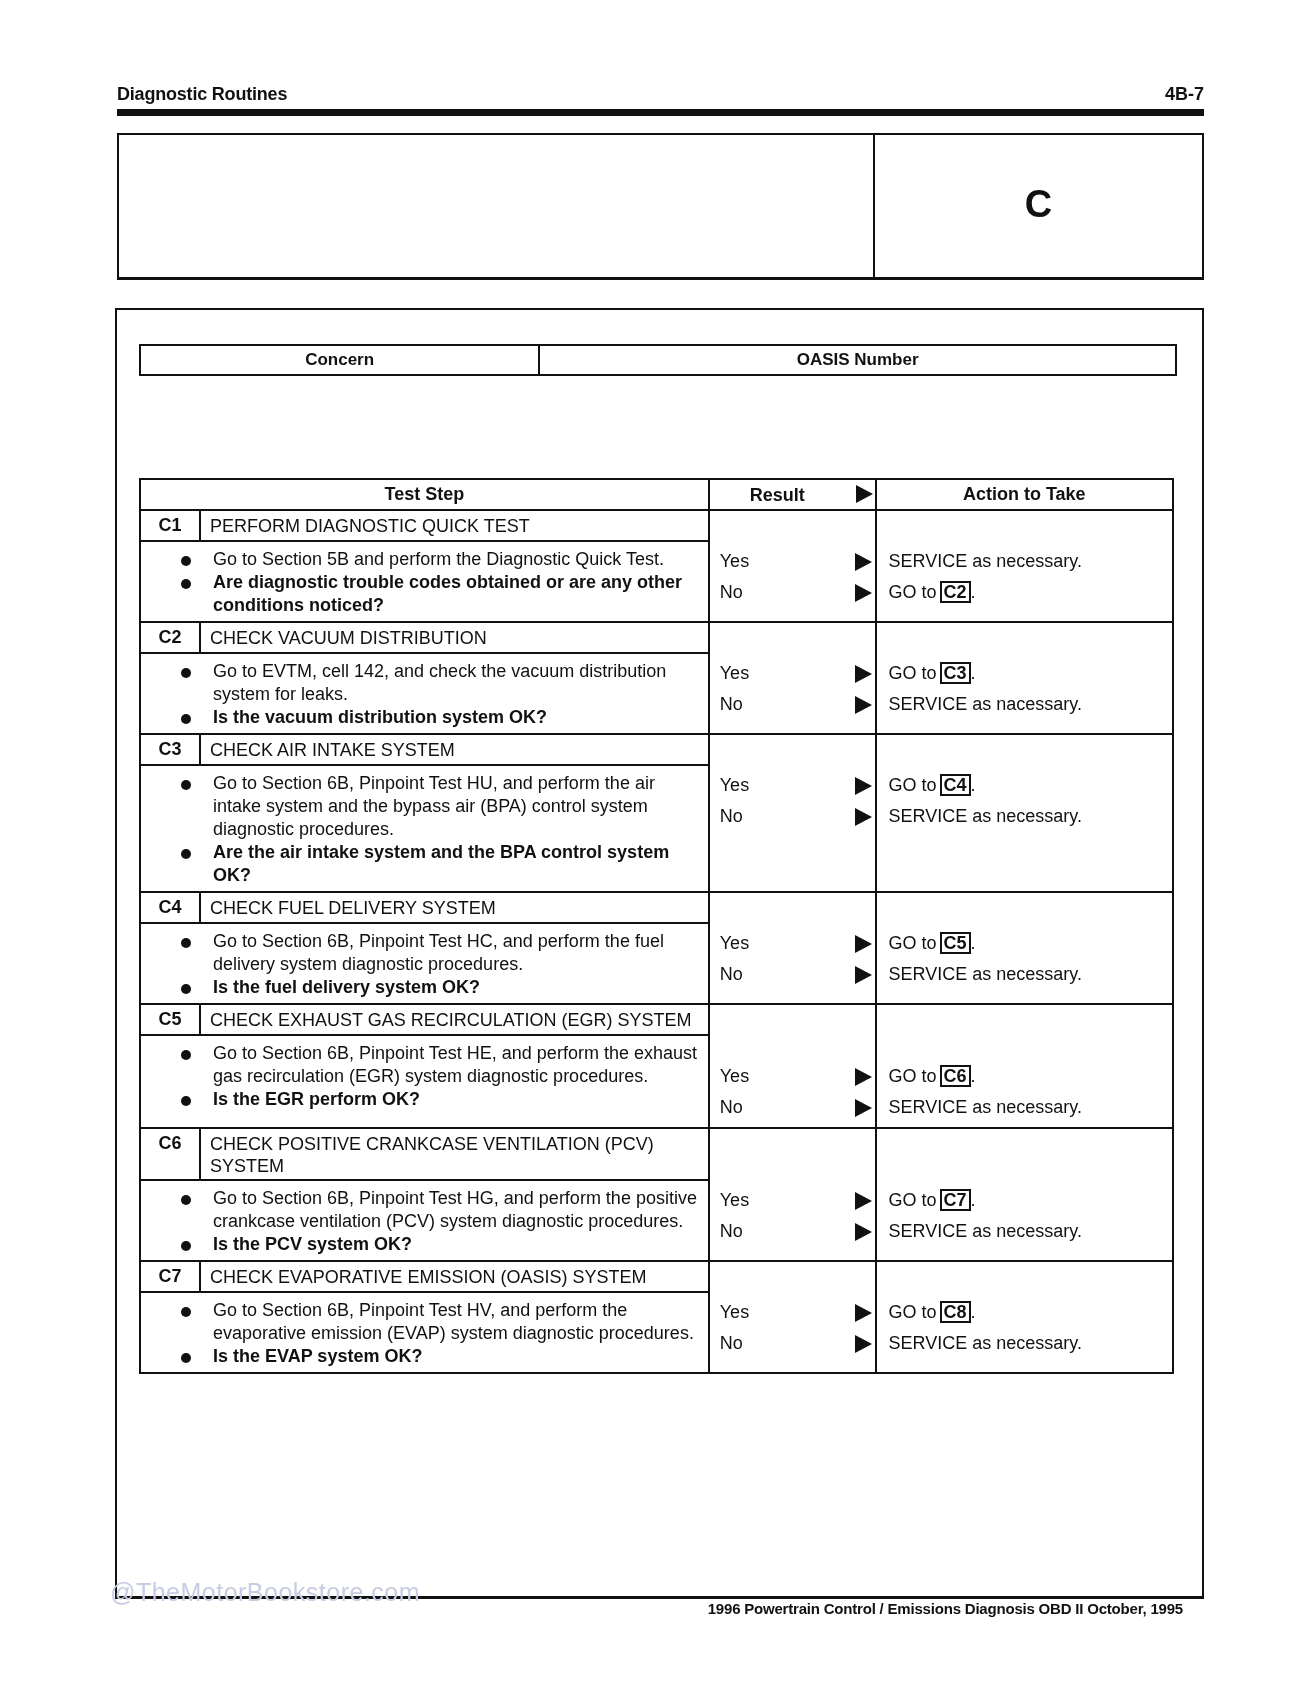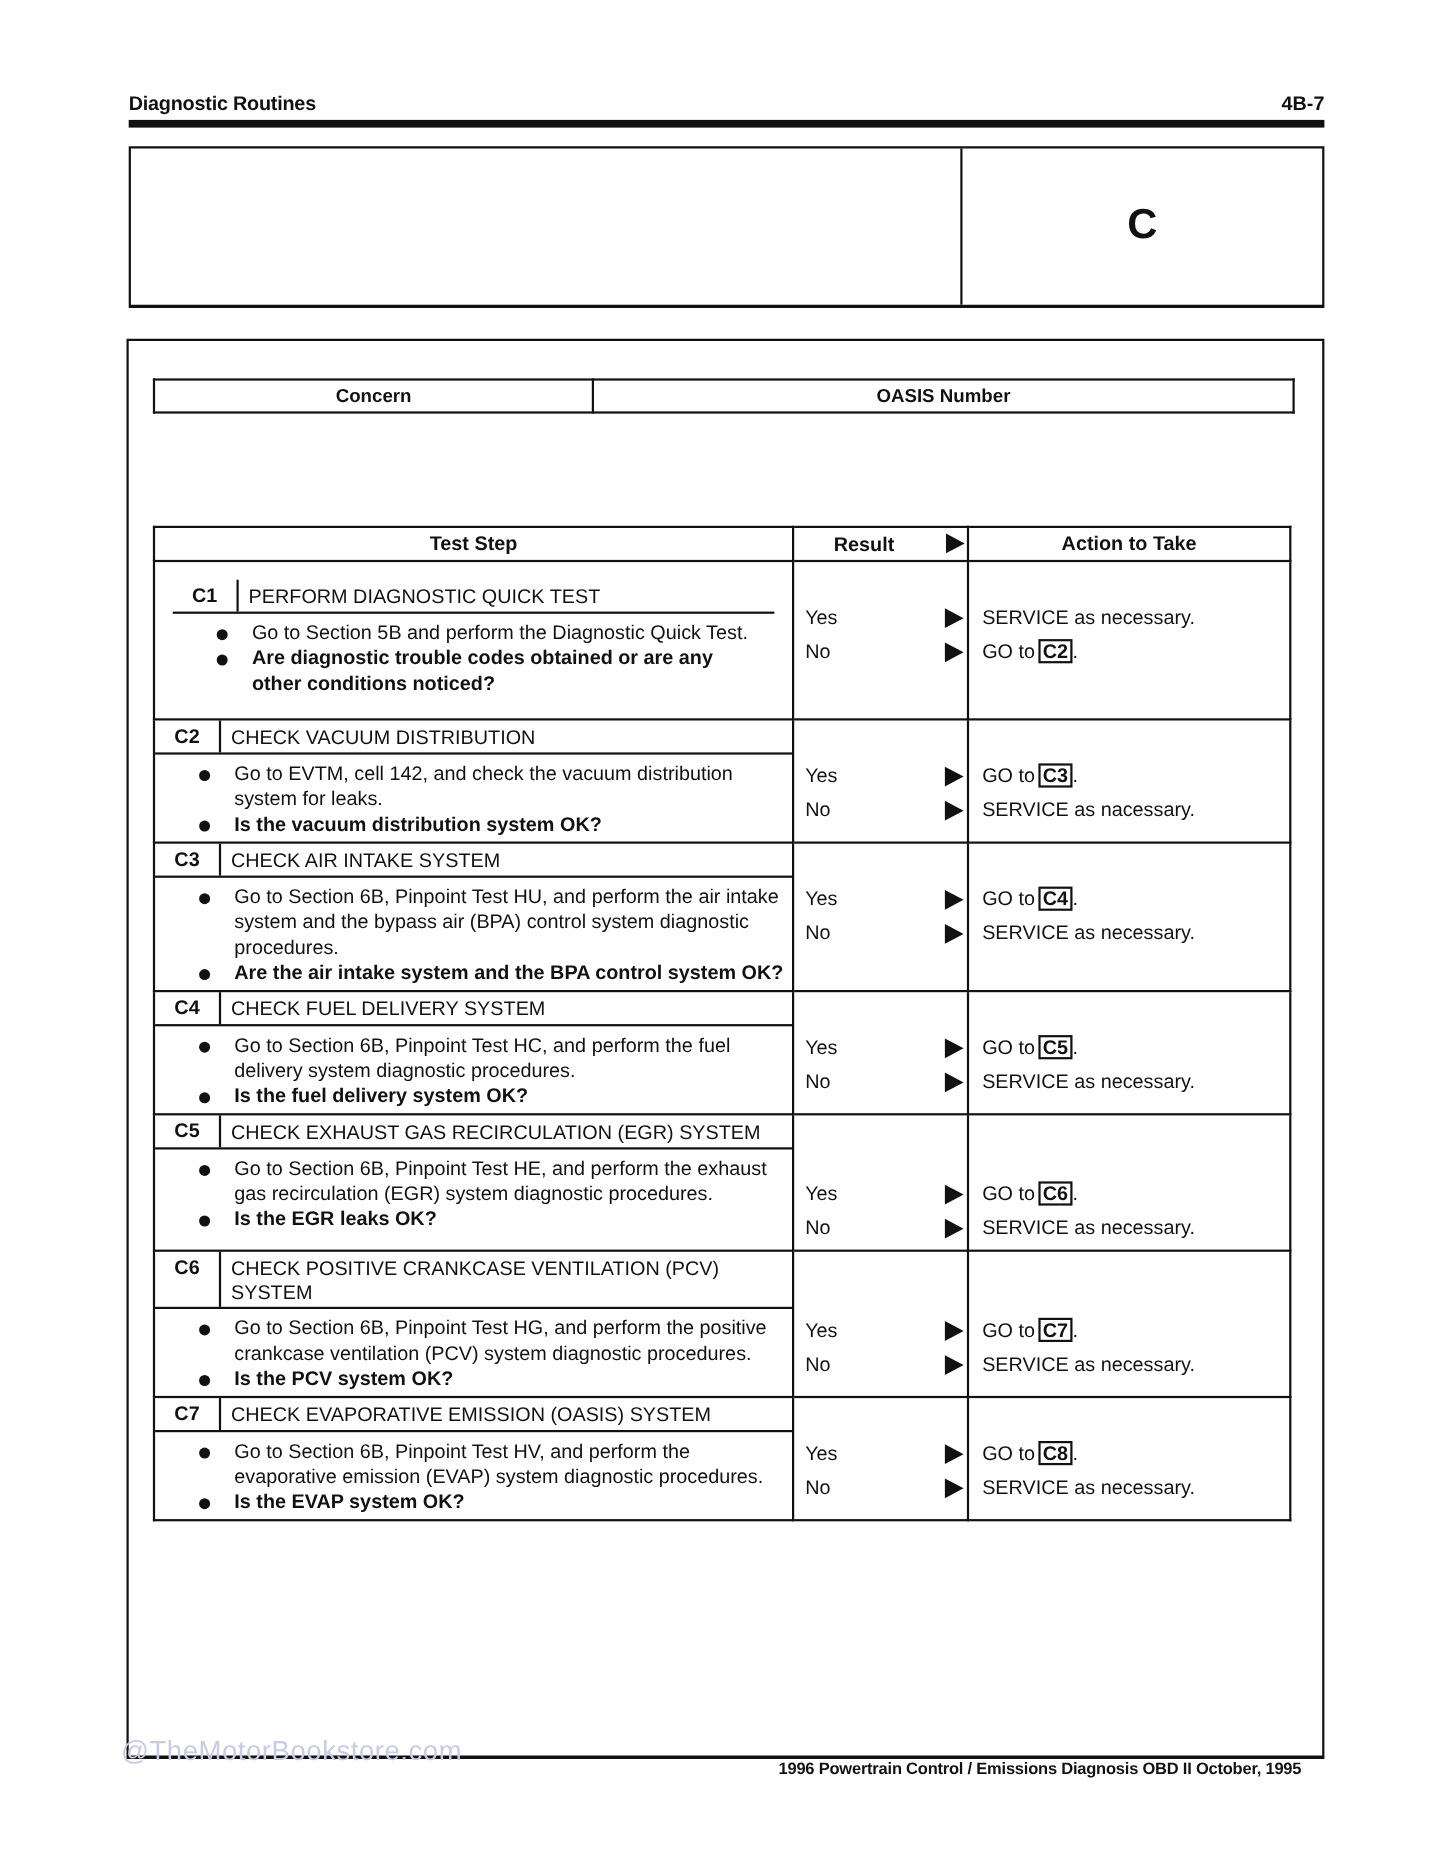--- a/index.html
+++ b/index.html
@@ -88,21 +88,21 @@
       <th class="col-test">Test Step</th>
       <th class="col-result th-result">
         <span class="lbl">Result</span>
         <span class="arrow"><span class="tri"></span></span>
       </th>
       <th class="col-action">Action to Take</th>
     </tr>
   </thead>
   <tbody id="steps-body">
       <tr>
-        <td class="col-test" style="padding: 16px;">
+        <td class="col-test" style="padding: 0px;">
           <div class="step-head">
             <div class="step-id">C1</div>
             <div class="step-name">PERFORM DIAGNOSTIC QUICK TEST</div>
           </div>
           <div class="step-body">
             <div class="bullet"><span class="dot"></span><span>Go to Section 5B and perform the Diagnostic Quick Test.</span></div>
             <div class="bullet q"><span class="dot"></span><span>Are diagnostic trouble codes obtained or are any other conditions noticed?</span></div>
           </div>
         </td>
         <td class="col-result result-cell">
@@ -207,21 +207,21 @@
         </td>
       </tr>
       <tr>
         <td class="col-test" style="padding: 0px;">
           <div class="step-head">
             <div class="step-id">C5</div>
             <div class="step-name">CHECK EXHAUST GAS RECIRCULATION (EGR) SYSTEM</div>
           </div>
           <div class="step-body">
             <div class="bullet"><span class="dot"></span><span>Go to Section 6B, Pinpoint Test HE, and perform the exhaust gas recirculation (EGR) system diagnostic procedures.</span></div>
-            <div class="bullet q"><span class="dot"></span><span>Is the EGR leaks OK?</span></div>
+            <div class="bullet q"><span class="dot"></span><span>Is the EGR perform OK?</span></div>
           </div>
         </td>
         <td class="col-result result-cell">
           <div style="height: 60px;"></div>
           <div class="res-row">
             <span class="res">Yes</span>
             <span class="arrow"><span class="tri"></span></span>
           </div>
           <div class="res-row">
             <span class="res">No</span>

